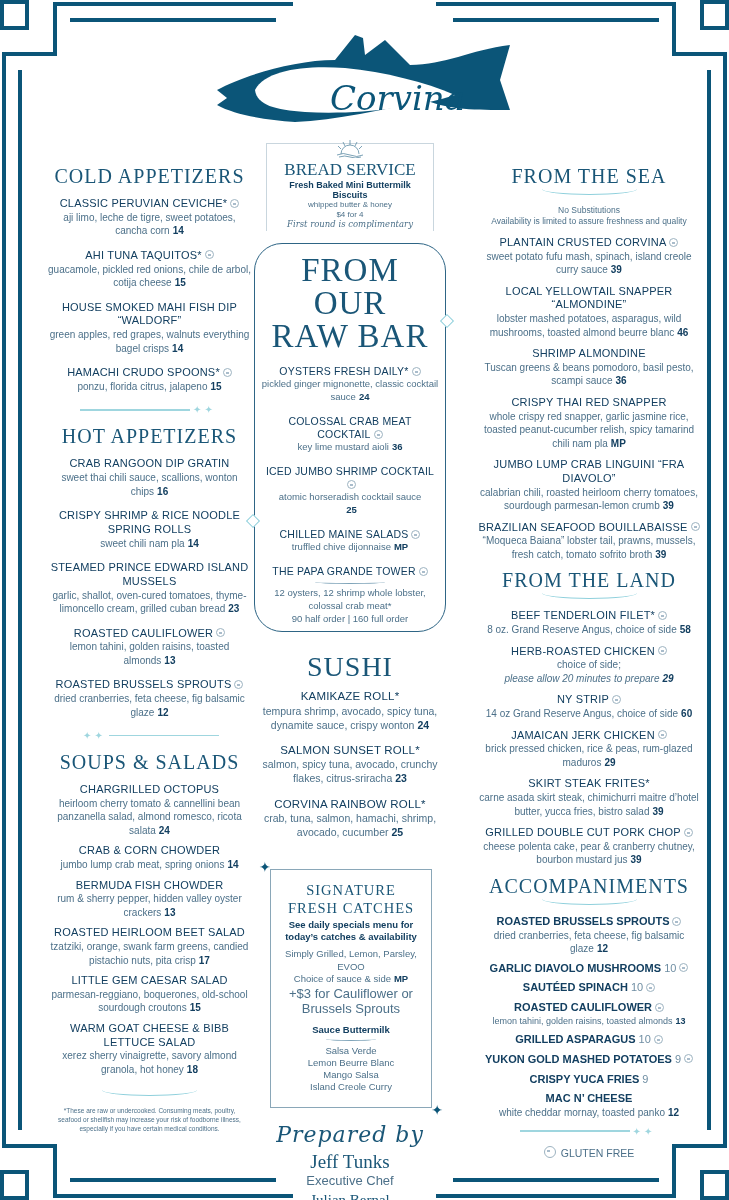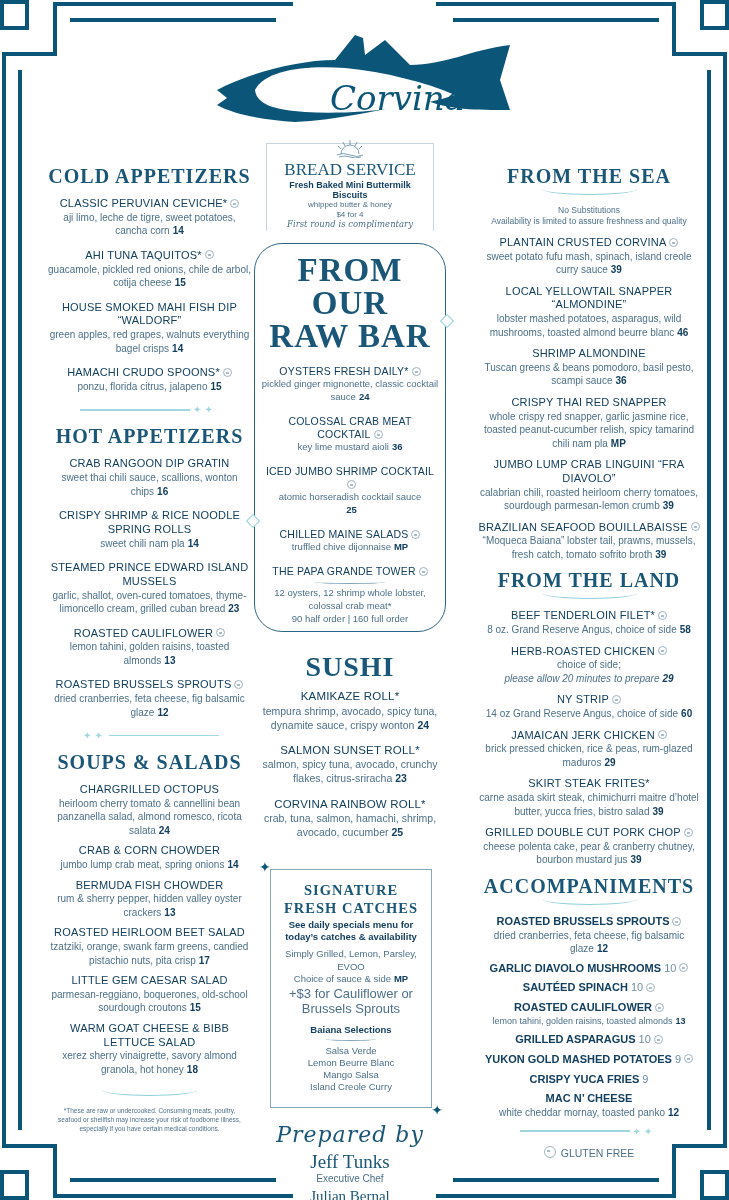--- a/index.html
+++ b/index.html
@@ -7,21 +7,21 @@
   body { position: relative; font-family: "Liberation Sans", sans-serif; color: #0f4a6e; }
 
   .frame { position: absolute; background: #0b5578; }
   .sq { position: absolute; width: 29px; height: 30px; border: 4px solid #0b5578; }
 
   .col { position: absolute; text-align: center; }
   .col-left { left: 47px; width: 205px; top: 165px; }
   .col-mid { left: 252px; width: 196px; top: 143px; }
   .col-right { left: 478px; width: 222px; top: 165px; }
 
-  .sec-title { font-family: "Liberation Serif", "DejaVu Serif", serif; color: #1a5677; font-size: 20px; letter-spacing: 1px; font-weight: bold; line-height: 1.1; margin-bottom: 10px; }
+  .sec-title { font-family: "Liberation Serif", "DejaVu Serif", serif; color: #1a5677; font-size: 20px; letter-spacing: 1px; font-weight: normal; line-height: 1.1; margin-bottom: 10px; }
   .item { margin-bottom: 11px; }
   .item-name { font-weight: normal; font-size: 11px; letter-spacing: 0.2px; color: #133f60; line-height: 1.25; }
   .item-desc { font-size: 10px; color: #4c7089; line-height: 1.35; }
   .price { font-weight: bold; color: #133f60; margin-left: 3px; }
   .gf { display: inline-block; width: 9px; height: 9px; border-radius: 50%; border: 1px solid #9db3c1; vertical-align: middle; margin-left: 3px; position: relative; top: -1px; }
   .gf::after { content: ""; position: absolute; left: 2px; top: 3px; width: 3px; height: 2px; background: #a9bccb; }
   .wave { height: 6px; margin: 2px auto 10px; width: 95px; border-bottom: 1.5px solid #8fd0dc; border-radius: 0 0 50% 50% / 0 0 100% 100%; }
   .divider { display: flex; align-items: center; justify-content: center; margin: 6px auto 10px; }
   .divider .line { height: 1.5px; width: 110px; background: #9fd6df; }
   .divider .stars { color: #9fd6df; font-size: 10px; letter-spacing: 3px; margin: 0 3px; }
@@ -52,21 +52,21 @@
   .catches-bold { font-size: 9.5px; font-weight: bold; color: #133f60; line-height: 1.3; }
   .catches-desc { font-size: 9.5px; color: #4c7089; line-height: 1.35; margin-top: 4px; }
   .catches-small { font-size: 13px; color: #4c7089; }
   .sauce-title { font-size: 9.5px; font-weight: bold; color: #133f60; margin-top: 8px; }
   .sauce-list { font-size: 9.5px; color: #4c7089; line-height: 1.25; margin-top: 4px; }
   .star4 { position: absolute; color: #0b5578; font-size: 14px; line-height: 1; }
 
   .prepared { margin-top: 14px; }
   .prepared-script { font-family: "DejaVu Serif", serif; font-style: italic; font-size: 22px; color: #1a5677; letter-spacing: 1px; }
   .chef-name { font-family: "Liberation Serif", serif; font-size: 19px; color: #1a5677; margin-top: 4px; }
-  .chef-role { font-size: 10px; color: #4c7089; }
+  .chef-role { font-size: 13px; color: #4c7089; }
   .chef-name2 { font-family: "Liberation Serif", serif; font-size: 15px; color: #1a5677; margin-top: 4px; }
   .chef-role2 { font-size: 6px; color: #4c7089; }
 
   .sea-note { font-size: 8.5px; color: #4c7089; line-height: 1.35; margin-bottom: 8px; }
   .col-right .item { margin-bottom: 8px; }
   .italic { font-style: italic; }
   .acc-item-name { font-weight: bold; font-size: 11px; color: #133f60; line-height: 1.25; }
   .acc-price { font-weight: normal; color: #6f8ea3; margin-left: 3px; }
   .gf-legend { font-size: 10.5px; color: #4c7089; display: flex; align-items: center; justify-content: center; gap: 5px; margin-top: 4px; }
   .gf-legend .gf { width: 12px; height: 12px; margin: 0; }
@@ -260,21 +260,21 @@
   </div>
 
   <div class="catches">
     <span class="star4" style="left:-12px;top:-10px;">✦</span>
     <span class="star4" style="right:-12px;bottom:-10px;">✦</span>
     <h2 class="sec-title"><span>SIGNATURE</span><br><span>FRESH CATCHES</span></h2>
     <div class="catches-bold">See daily specials menu for today’s catches &amp; availability</div>
     <div class="catches-desc">Simply Grilled, Lemon, Parsley, EVOO</div>
     <div class="catches-desc" style="margin-top:0"><span>Choice of sauce &amp; side</span><span class="price">MP</span></div>
     <div class="catches-small">+$3 for Cauliflower or Brussels Sprouts</div>
-    <div class="sauce-title">Baiana Selections</div>
+    <div class="sauce-title">Sauce Buttermilk</div>
     <div class="tower-wave" style="width:50px"></div>
     <div class="sauce-list">
       <div>Salsa Verde</div>
       <div>Lemon Beurre Blanc</div>
       <div>Mango Salsa</div>
       <div>Island Creole Curry</div>
     </div>
   </div>
 
   <div class="prepared">

